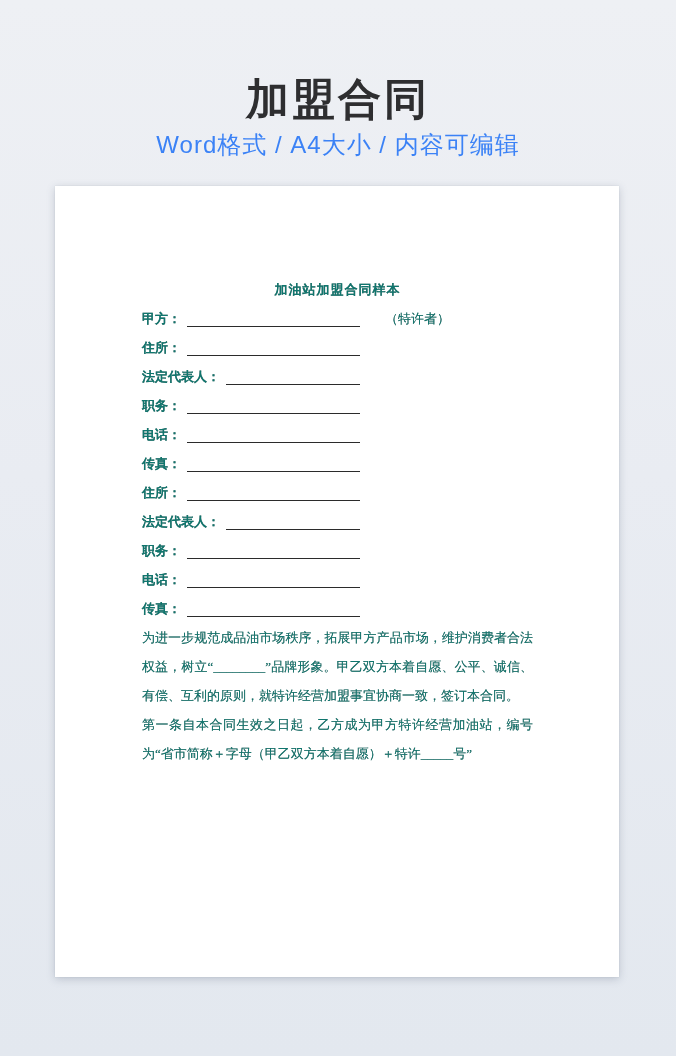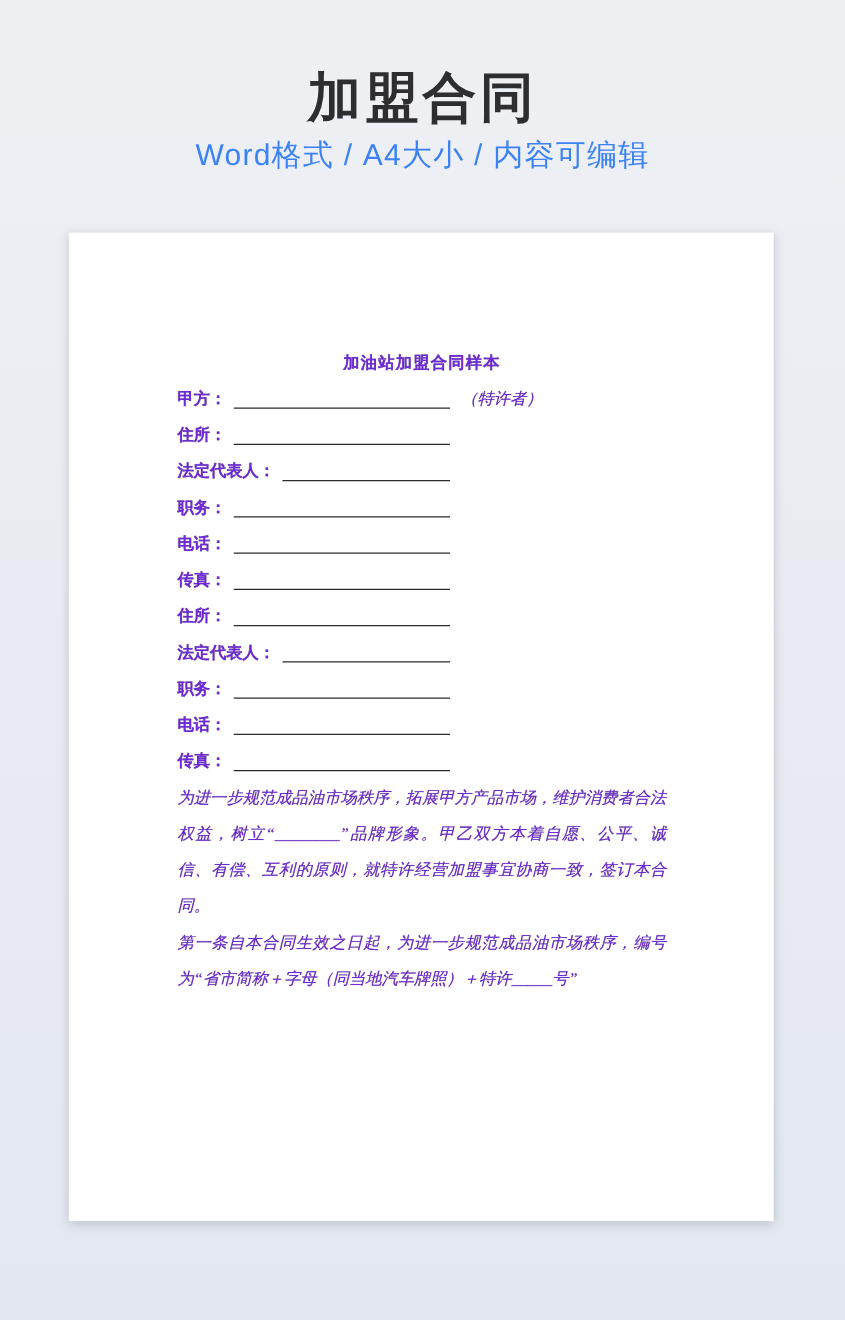--- a/index.html
+++ b/index.html
@@ -2,47 +2,47 @@
 <html><head>
 <meta charset="utf-8">
 <style>
   html, body { margin: 0; padding: 0; }
   body {
     width: 676px; height: 1056px;
     position: relative; overflow: hidden;
     background: linear-gradient(180deg, #eef0f4 0%, #e9ecf2 45%, #e3e8ef 100%);
     font-family: "Liberation Sans", sans-serif;
   }
-  .header { text-align: center; padding-top: 56px; }
+  .header { text-align: center; padding-top: 76px; }
   .header h1 {
     margin: 0; font-size: 43px; line-height: 46px;
     font-weight: 700; color: #2e2e30; letter-spacing: 3px;
     font-family: "Liberation Sans", sans-serif;
   }
   .header .subtitle {
     margin: 9px 0 0; font-size: 24px; line-height: 28px;
     color: #3b82f6; letter-spacing: 1px; font-weight: 400;
   }
   .sheet {
     position: absolute; left: 55px; top: 186px;
     width: 564px; height: 791px; box-sizing: border-box;
     background: #ffffff;
     box-shadow: 0 2px 8px rgba(95,105,130,0.30), 0 0 1px rgba(60,70,90,0.18);
     padding: 89px 86px 0 87px;
     font-family: "Liberation Serif", "DejaVu Serif", serif;
-    color: #6d28d9; font-size: 13px; line-height: 29px;
+    color: #0f766e; font-size: 13px; line-height: 29px;
     text-shadow: 0 0 0.6px rgba(25,25,25,0.55);
   }
   .doc-title { text-align: center; font-weight: 700; letter-spacing: 1px; height: 29px; }
   .frow { display: flex; height: 29px; text-align: center; }
   .fmain { display: flex; width: 218px; }
   .flabel { white-space: nowrap; font-weight: 600; }
   .fline { flex: 1 1 auto; border-bottom: 1.2px solid #2b2b2b; margin-bottom: 6px; margin-left: 6px; }
-  .fsuffix { margin-left: 9px; white-space: nowrap; font-style: italic; }
-  .paras p { margin: 0; text-align: justify; font-style: italic; }
+  .fsuffix { margin-left: 25px; white-space: nowrap; }
+  .paras p { margin: 0; text-align: justify; }
 </style>
 </head>
 <body>
 
 <div class="header">
   <h1>加盟合同</h1>
   <p class="subtitle">Word格式 / A4大小 / 内容可编辑</p>
 </div>
 
 <div class="sheet">
@@ -111,15 +111,15 @@
       </div>
       <div class="frow">
         <div class="fmain">
           <span class="flabel">传真：</span>
           <span class="fline"></span>
         </div>
       </div>
     </div>
   <div class="paras">
       <p>为进一步规范成品油市场秩序，拓展甲方产品市场，维护消费者合法权益，树立“________”品牌形象。甲乙双方本着自愿、公平、诚信、有偿、互利的原则，就特许经营加盟事宜协商一致，签订本合同。</p>
-      <p>第一条自本合同生效之日起，为进一步规范成品油市场秩序，编号为“省市简称＋字母（同当地汽车牌照）＋特许_____号”</p>
+      <p>第一条自本合同生效之日起，乙方成为甲方特许经营加油站，编号为“省市简称＋字母（甲乙双方本着自愿）＋特许_____号”</p>
     </div>
 </div>
 
 </body></html>

